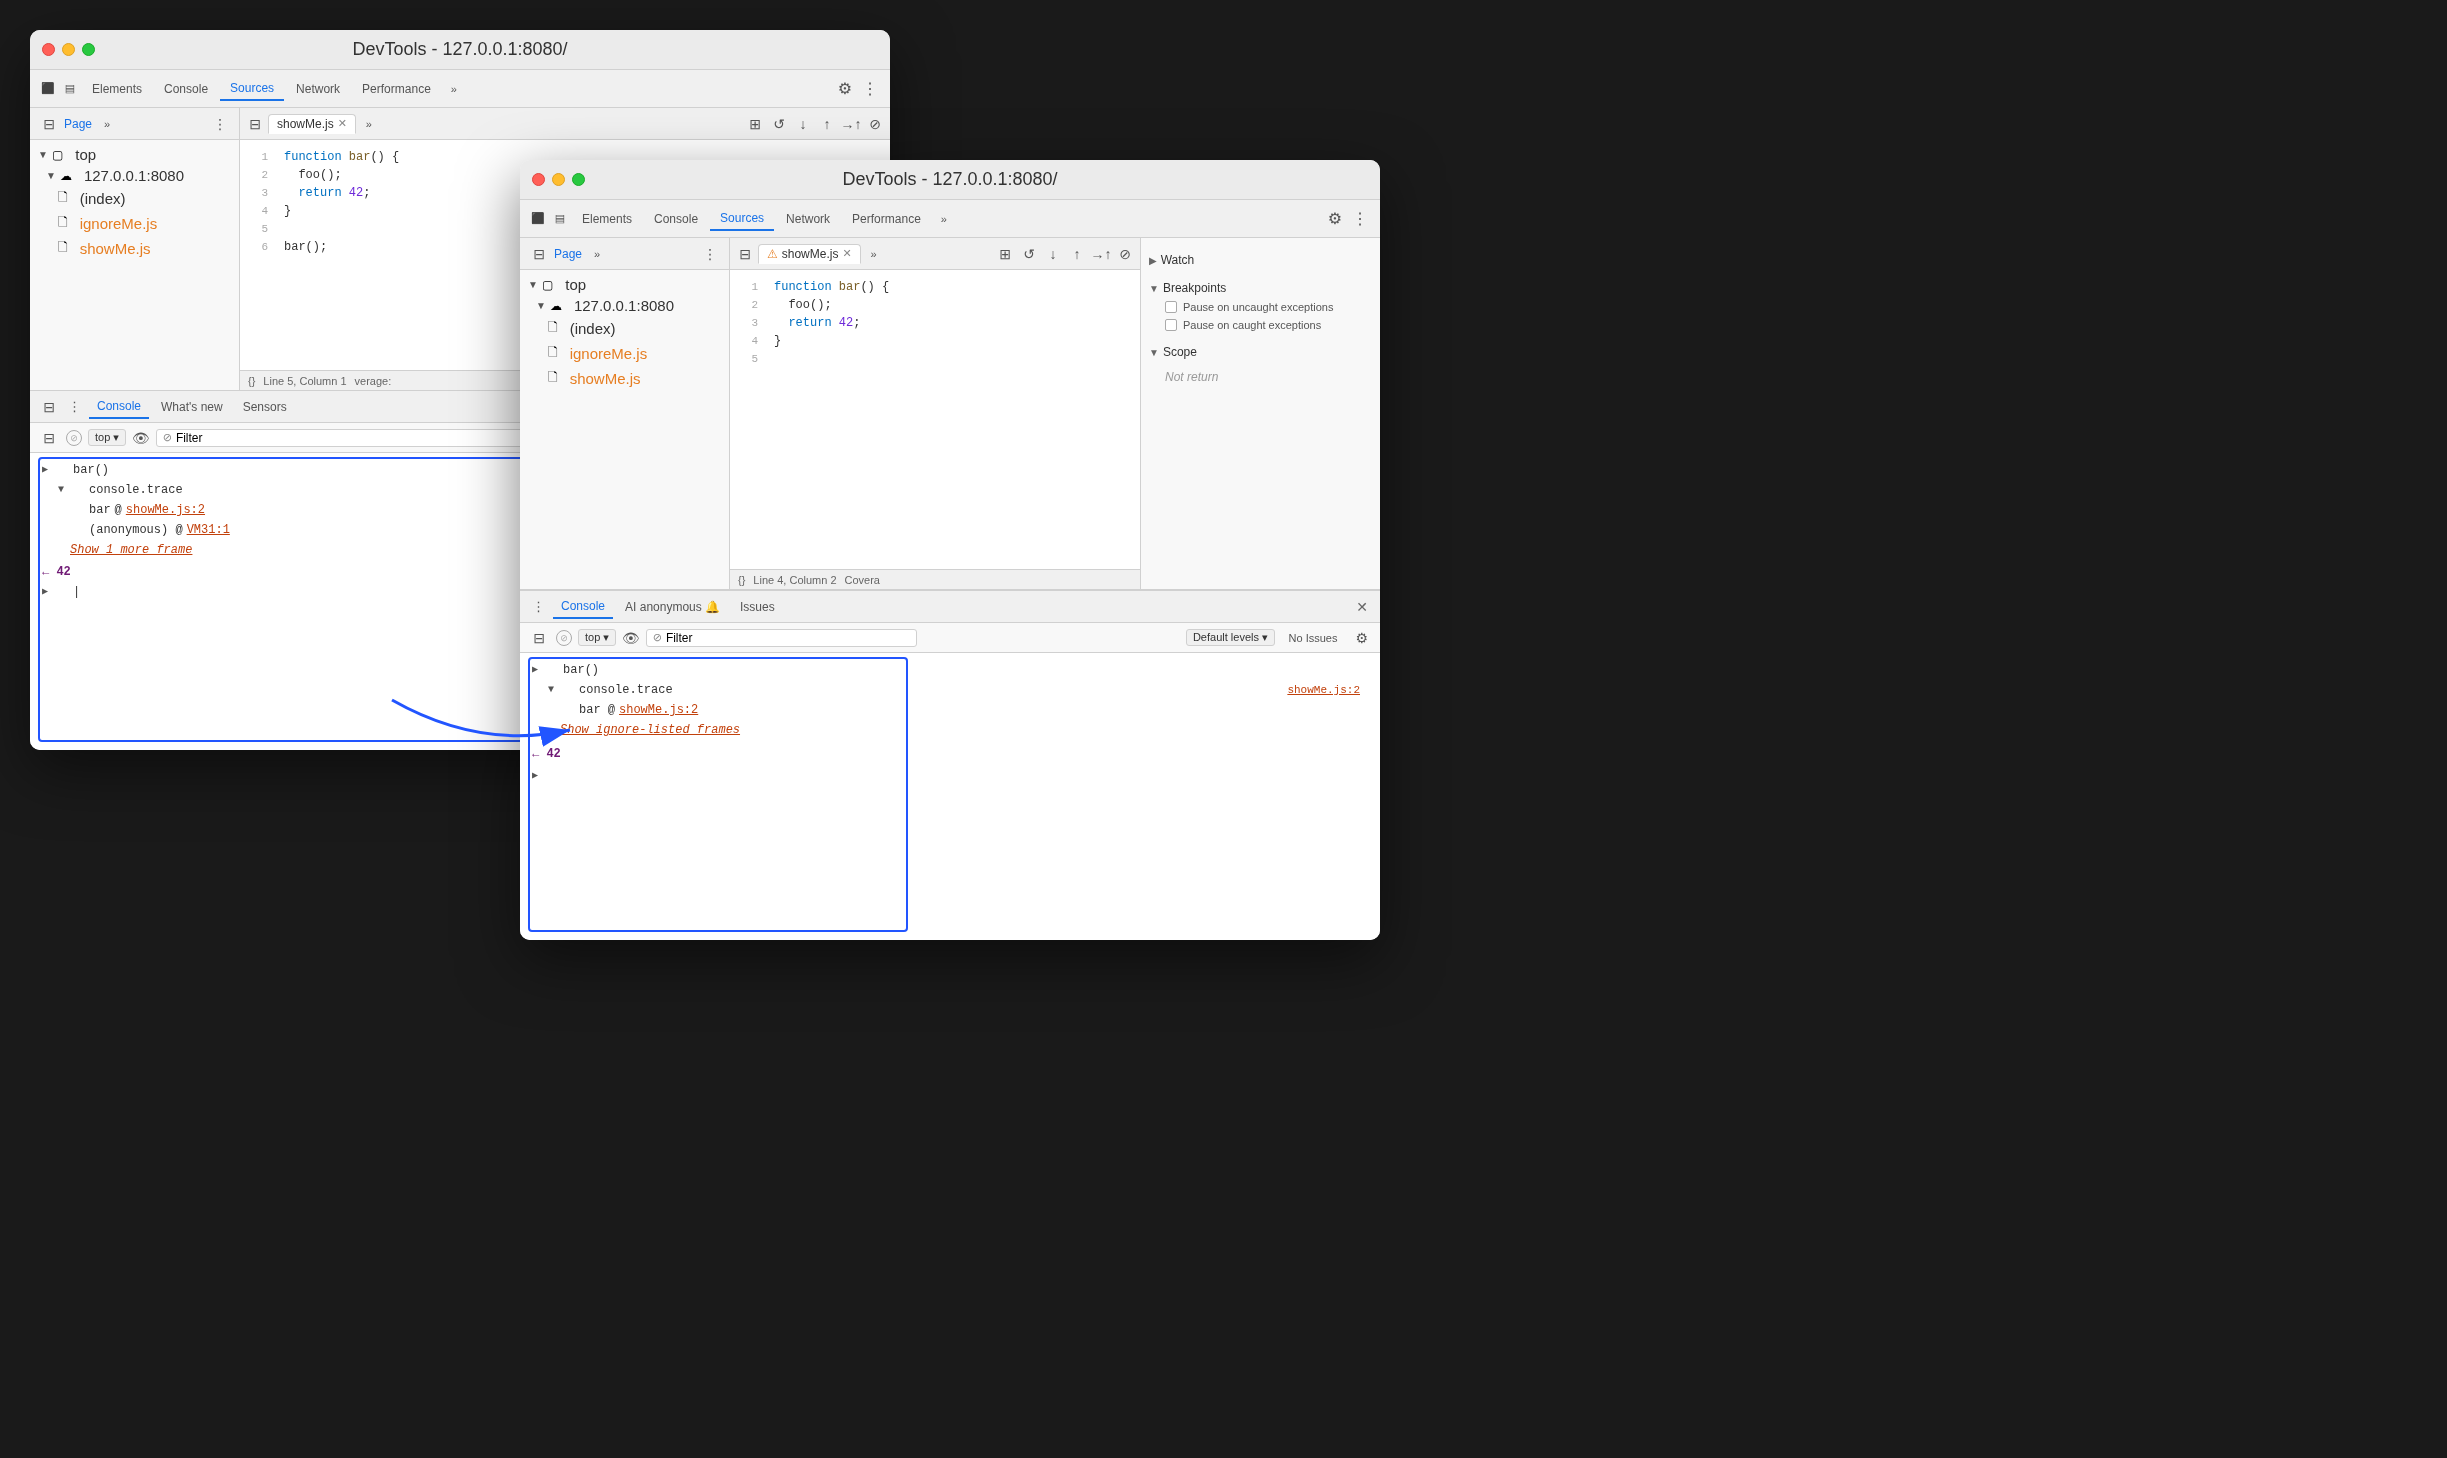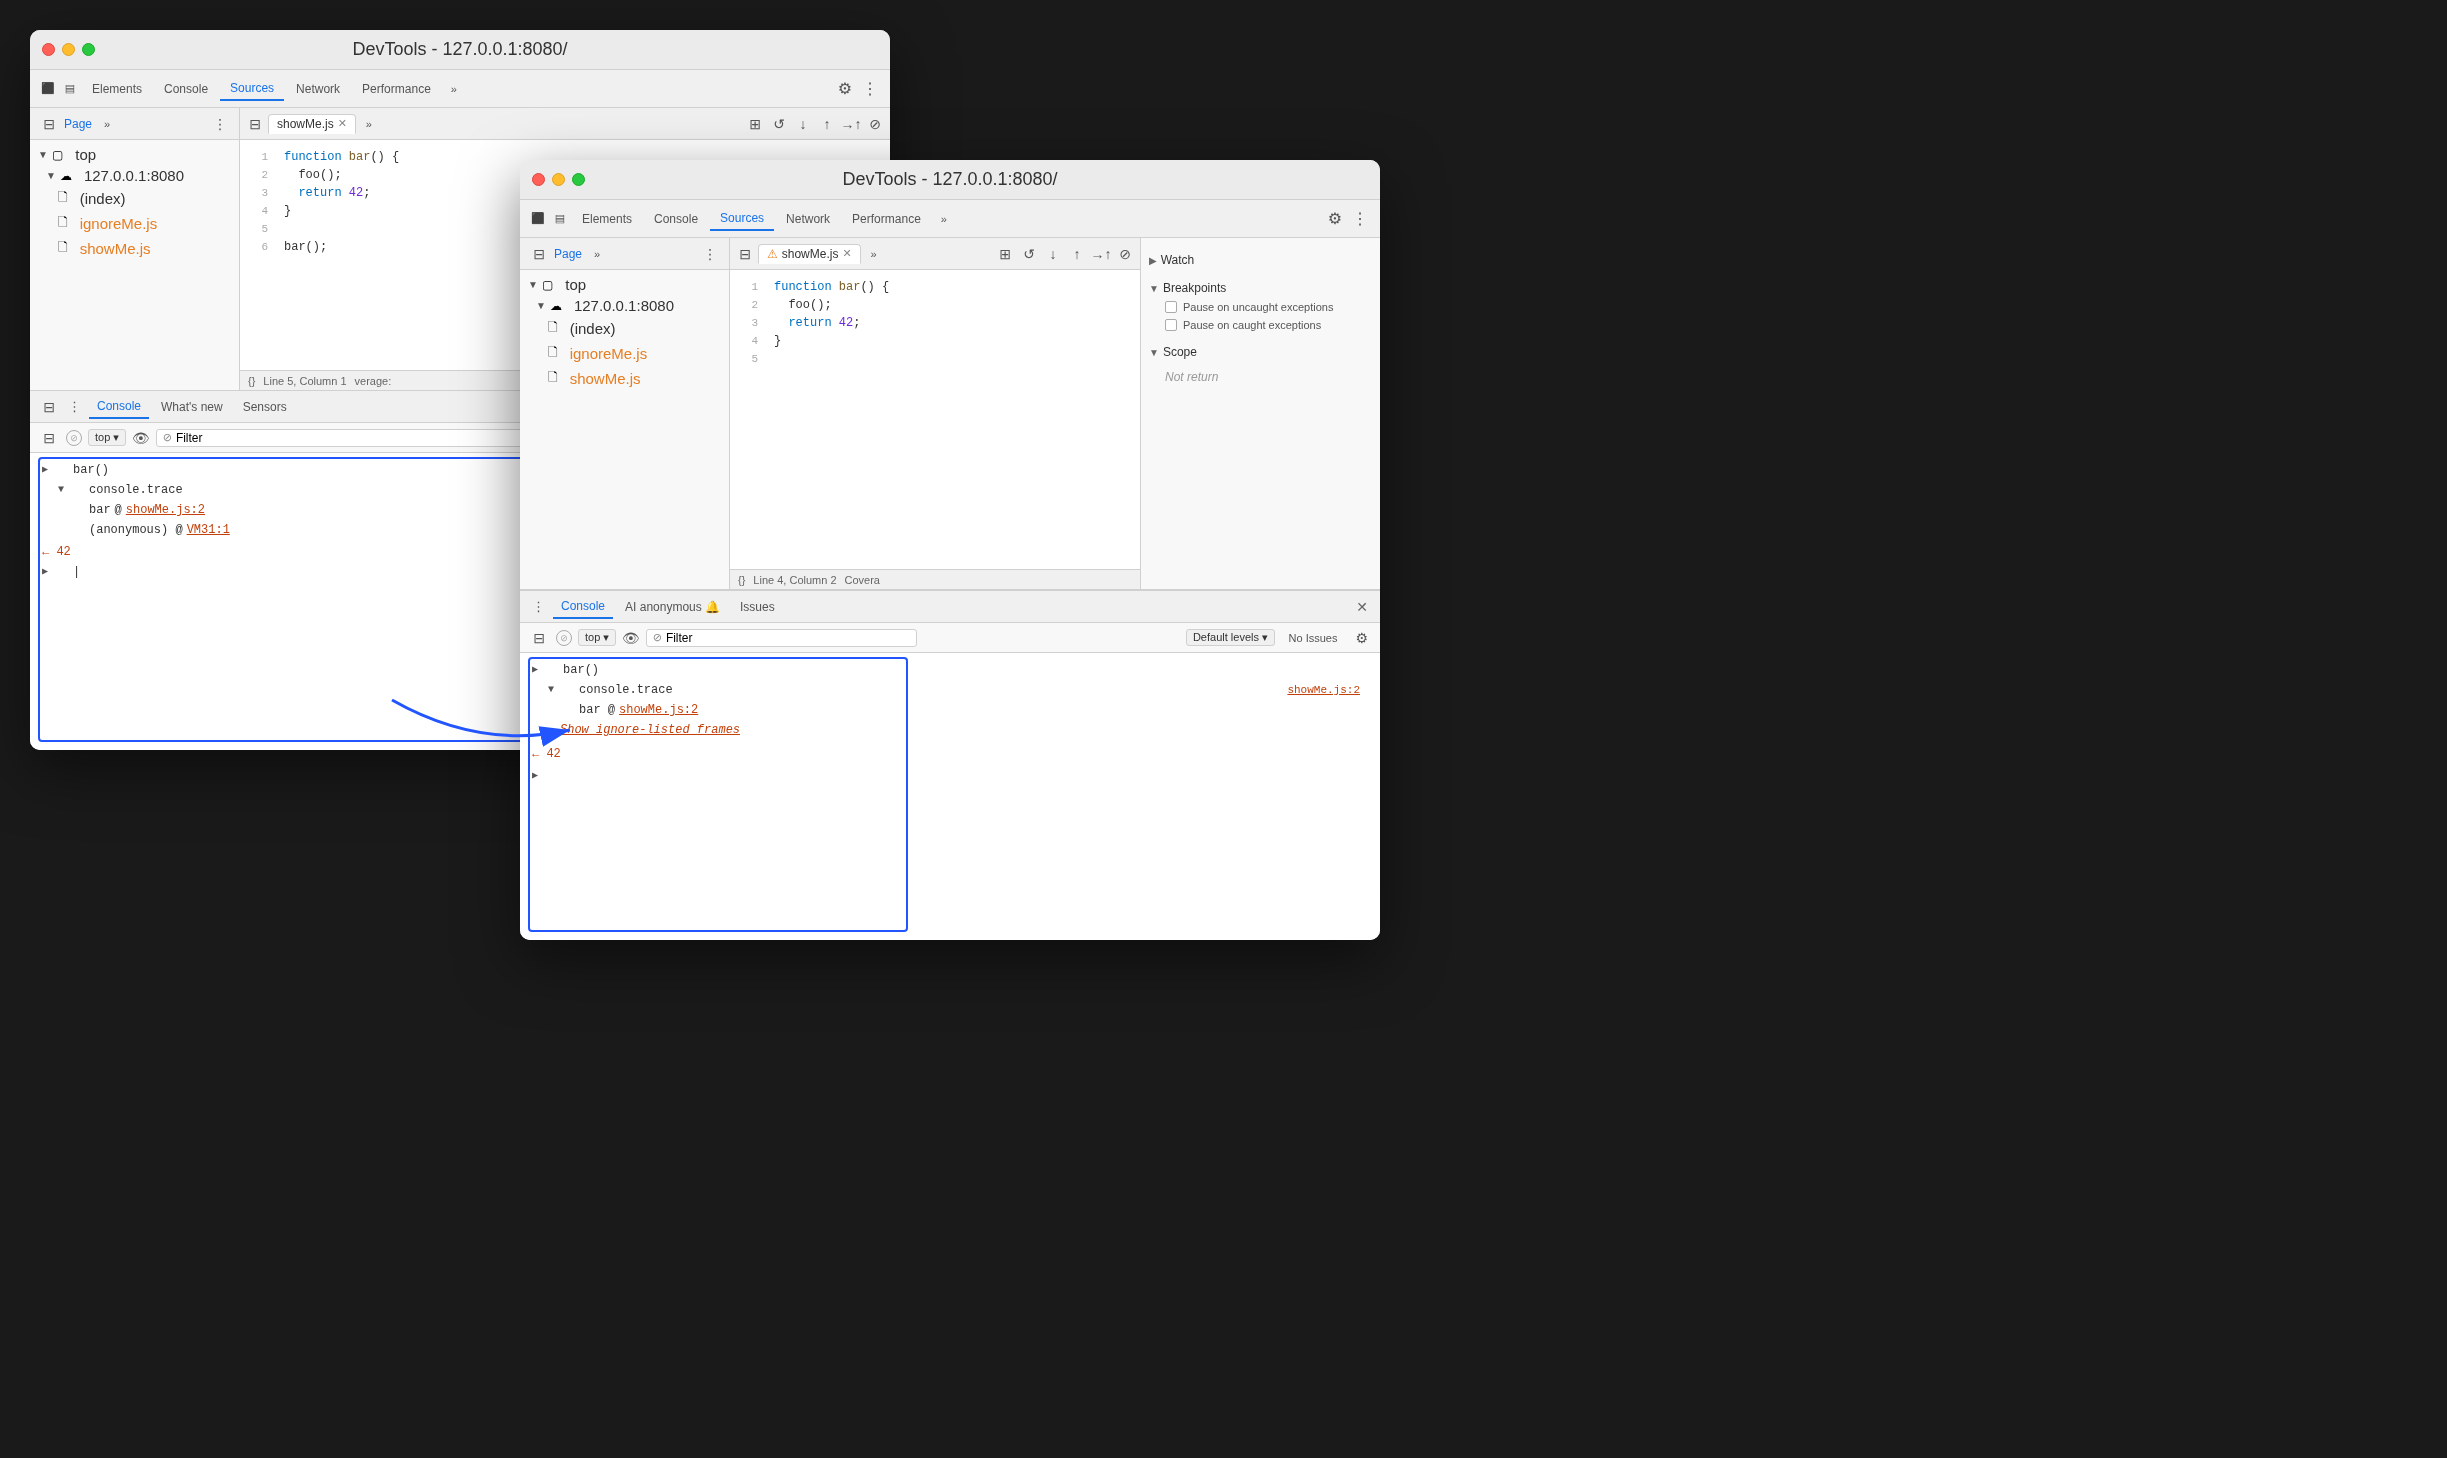--- a/index.html
+++ b/index.html
@@ -325,21 +325,21 @@
       font-size: 12px;
       line-height: 18px;
     }
 
     .console-row { display: flex; align-items: flex-start; margin-bottom: 2px; }
     .console-arrow { color: #555; margin-right: 6px; font-size: 10px; }
     .console-text { color: #333; margin-left: 19px; }
     .console-link { color: #c2410c; text-decoration: underline; }
     .console-indent { padding-left: 16px; }
     .console-indent2 { padding-left: 28px; }
-    .console-less { color: #c2410c; }
+    .console-less { color: #701a75; font-weight: bold; }
 
     
     .highlight-box {
       border: 2.5px solid #2255ff;
       border-radius: 4px;
       position: absolute;
     }
 
     
     .arrow-svg {
@@ -610,20 +610,23 @@
         </div>
         <div class="console-row console-indent2">
           <span class="console-text">bar</span>
           <span class="console-text" style="margin:0 4px">@</span>
           <a class="console-link">showMe.js:2</a>
         </div>
         <div class="console-row console-indent2">
           <span class="console-text">(anonymous) @</span>
           <a class="console-link" style="margin-left:4px">VM31:1</a>
         </div>
+        <div class="console-row console-indent2">
+          <a class="console-link" style="font-style:italic">Show 1 more frame</a>
+        </div>
         <div class="console-row" style="margin-top:4px">
           <span class="console-less">← 42</span>
         </div>
         <div class="console-row">
           <span class="console-arrow">▶</span>
           <span class="console-text">|</span>
         </div>
       </div>
     </div>
   </div>

